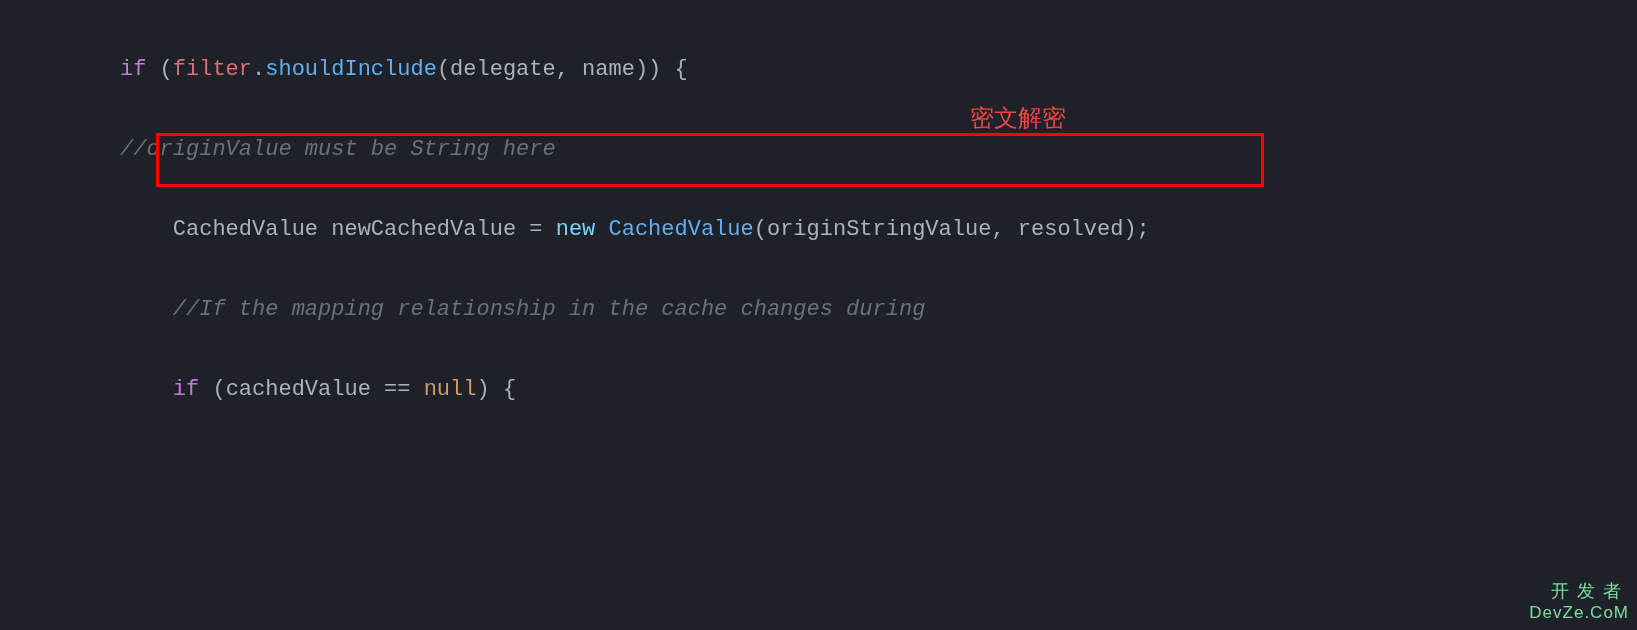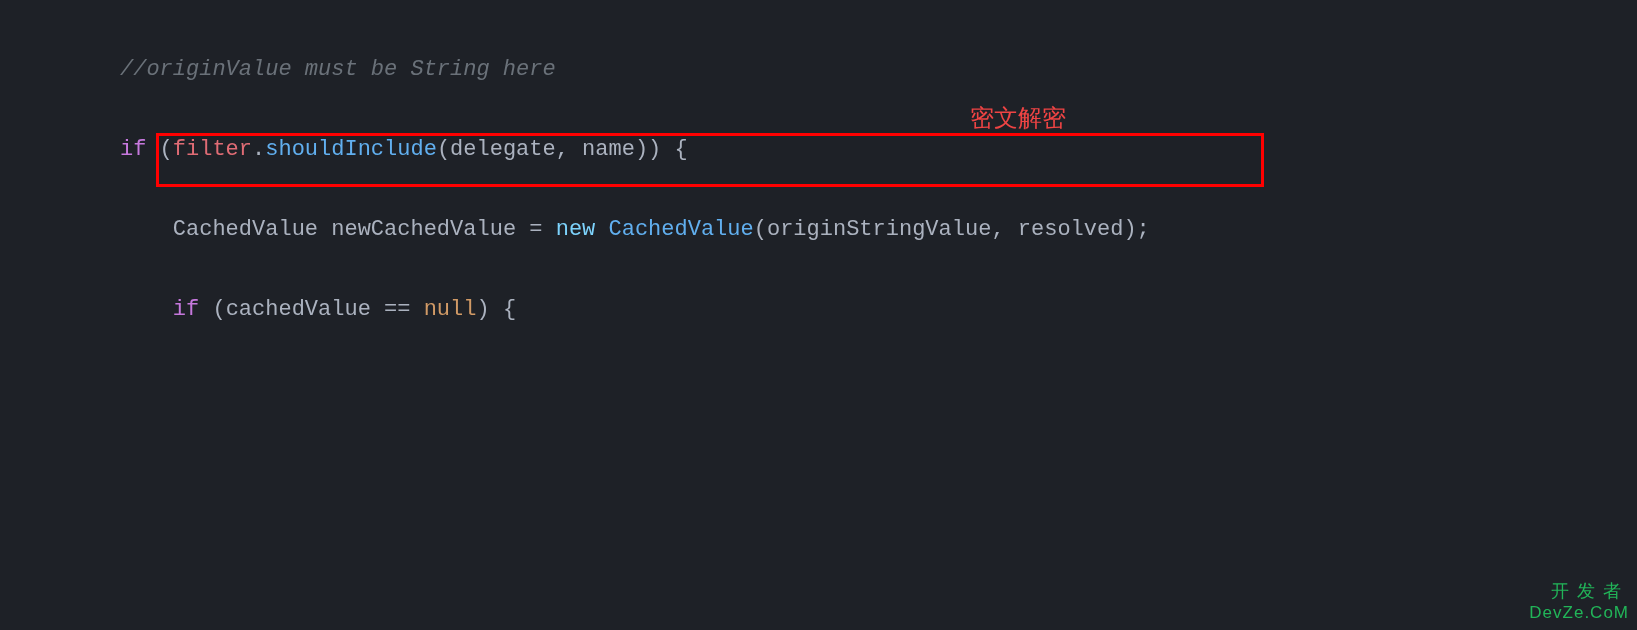--- a/index.html
+++ b/index.html
@@ -51,42 +51,43 @@
       font-size: 24px;
       left: 970px;
       top: 98px;
       font-weight: normal;
       white-space: nowrap;
     }
     .watermark {
       position: absolute;
       right: 8px;
       bottom: 6px;
-      color: #22c55e;
+      color: #86efac;
       font-family: 'Microsoft YaHei', sans-serif;
       font-size: 18px;
       text-align: right;
       line-height: 22px;
       opacity: 0.9;
     }
     .watermark-cn {
       letter-spacing: 8px;
     }
     .watermark-en {
       font-size: 17px;
       letter-spacing: 1px;
     }
   </style>
 </head>
 <body>
 
 <div class="code-container">
+<span class="line"><span class="keyword-flow">if</span><span class="plain"> (</span><span class="variable">filter</span><span class="plain">.</span><span class="method-call">shouldInclude</span><span class="plain">(</span><span class="plain">delegate</span><span class="plain">, </span><span class="plain">name</span><span class="plain">)) {</span></span>
 <span class="line"><span class="comment">//originValue must be String here</span></span>
-<span class="line"><span class="keyword-flow">if</span><span class="plain"> (</span><span class="variable">filter</span><span class="plain">.</span><span class="method-call">shouldInclude</span><span class="plain">(</span><span class="plain">delegate</span><span class="plain">, </span><span class="plain">name</span><span class="plain">)) {</span></span>
 <span class="line"><span class="plain">    </span><span class="plain">CachedValue</span><span class="plain"> newCachedValue </span><span class="plain">= </span><span class="new-kw">new</span><span class="plain"> </span><span class="method-call">CachedValue</span><span class="plain">(</span><span class="plain">originStringValue</span><span class="plain">, </span><span class="plain">resolved</span><span class="plain">);</span></span>
+<span class="line"><span class="comment">    //If the mapping relationship in the cache changes during</span></span>
 <span class="line"><span class="plain">    </span><span class="keyword-flow">if</span><span class="plain"> (</span><span class="plain">cachedValue</span><span class="plain"> == </span><span class="null-kw">null</span><span class="plain">) {</span></span>
 
 
 
 
 
 
 
 </div>
 

